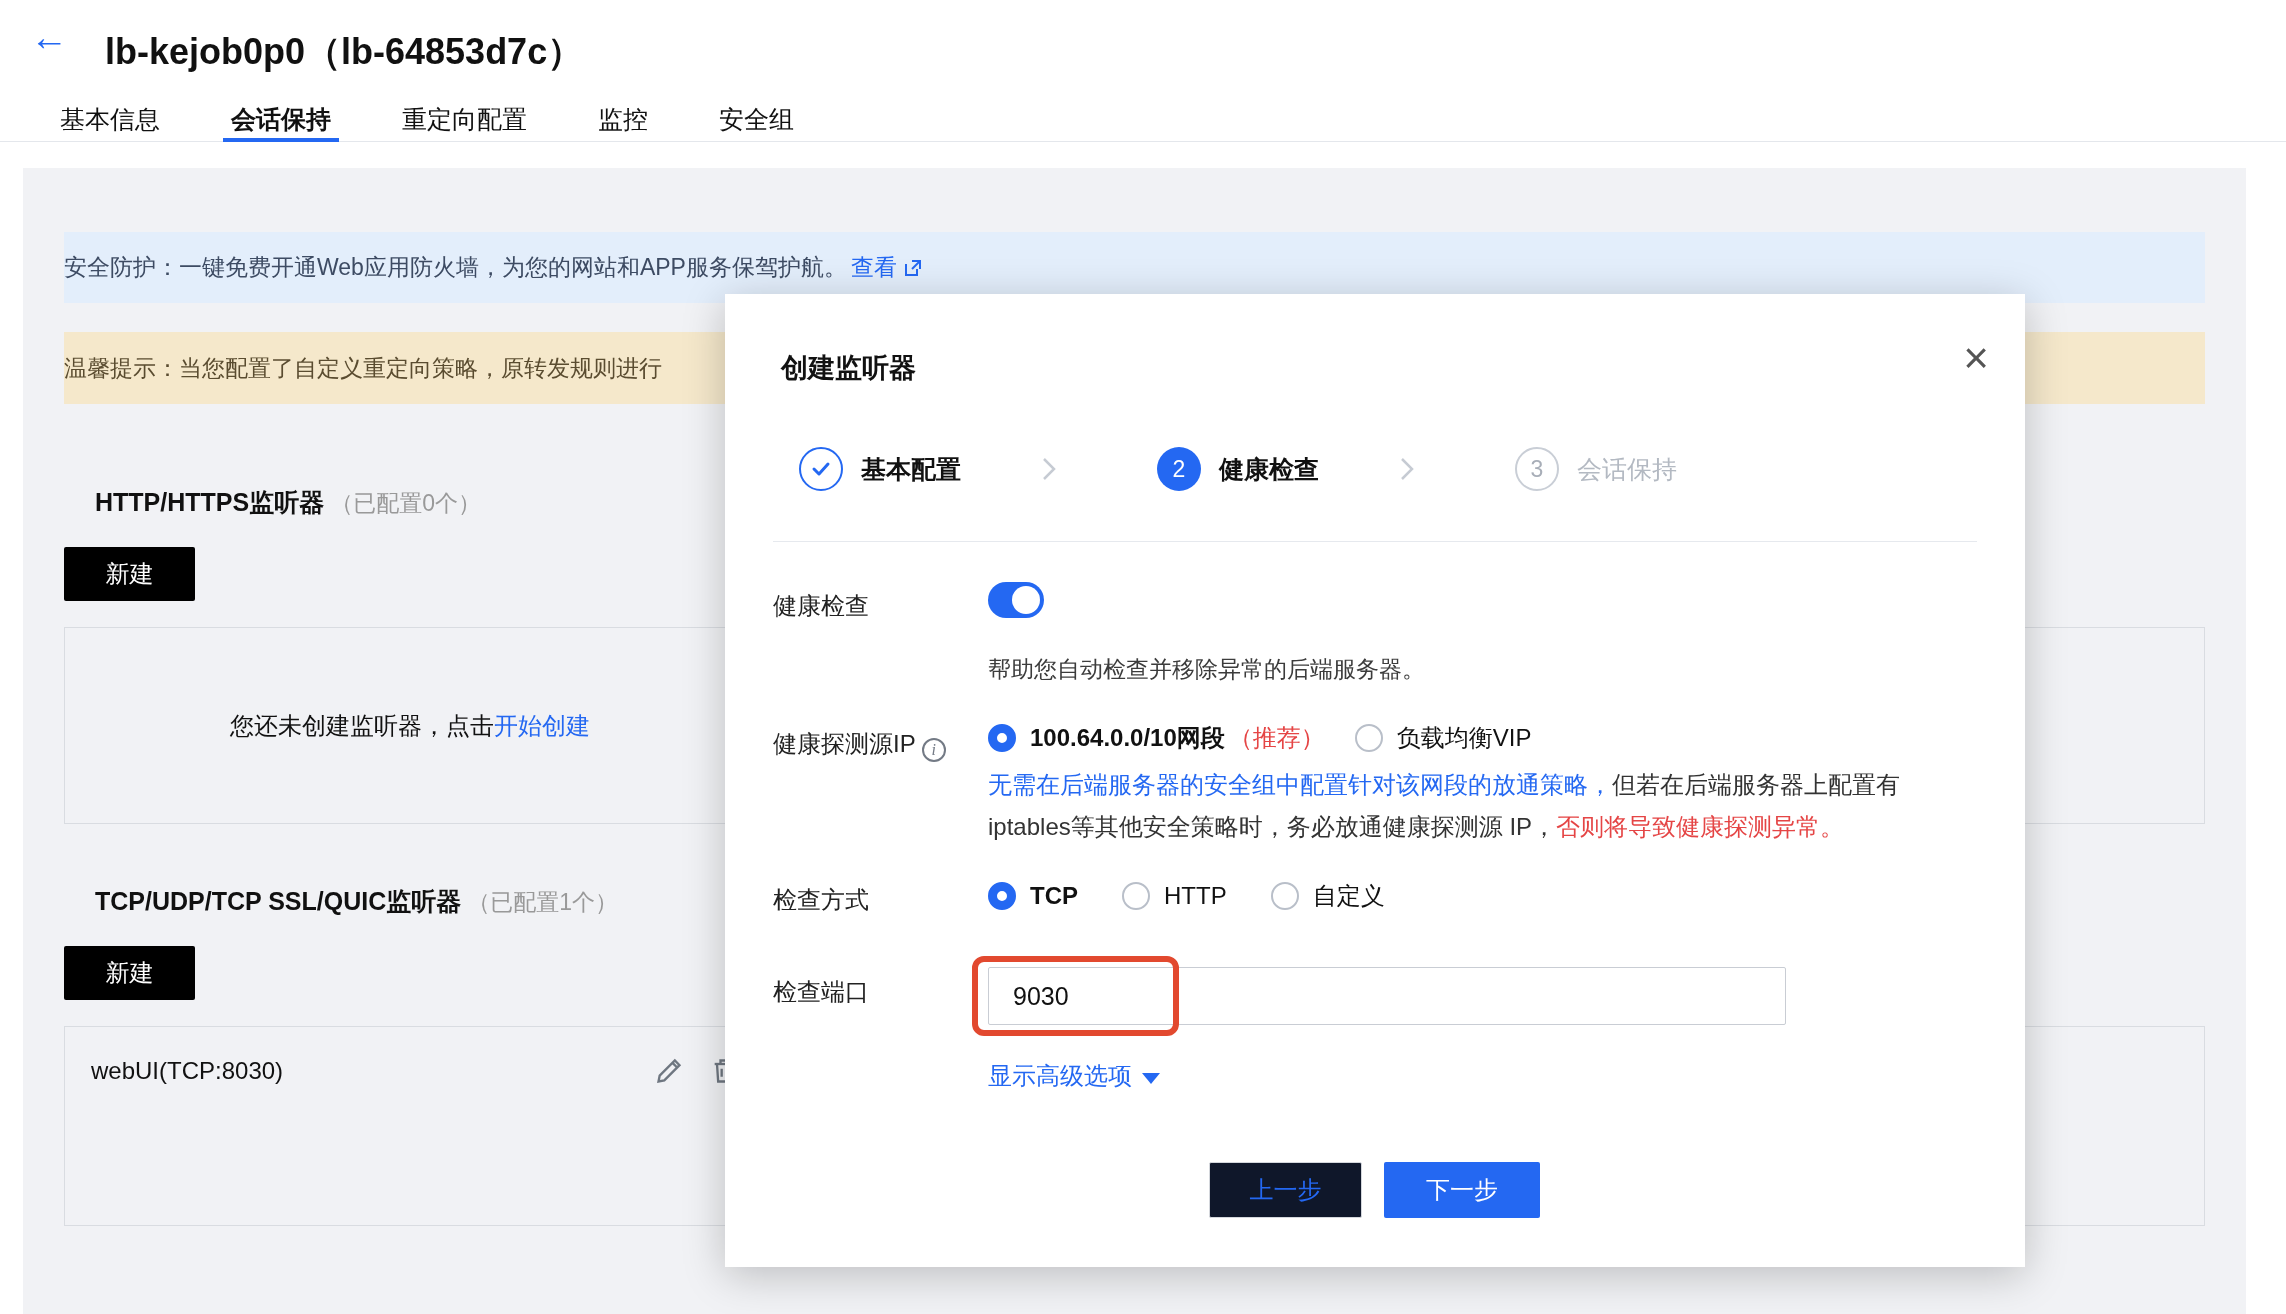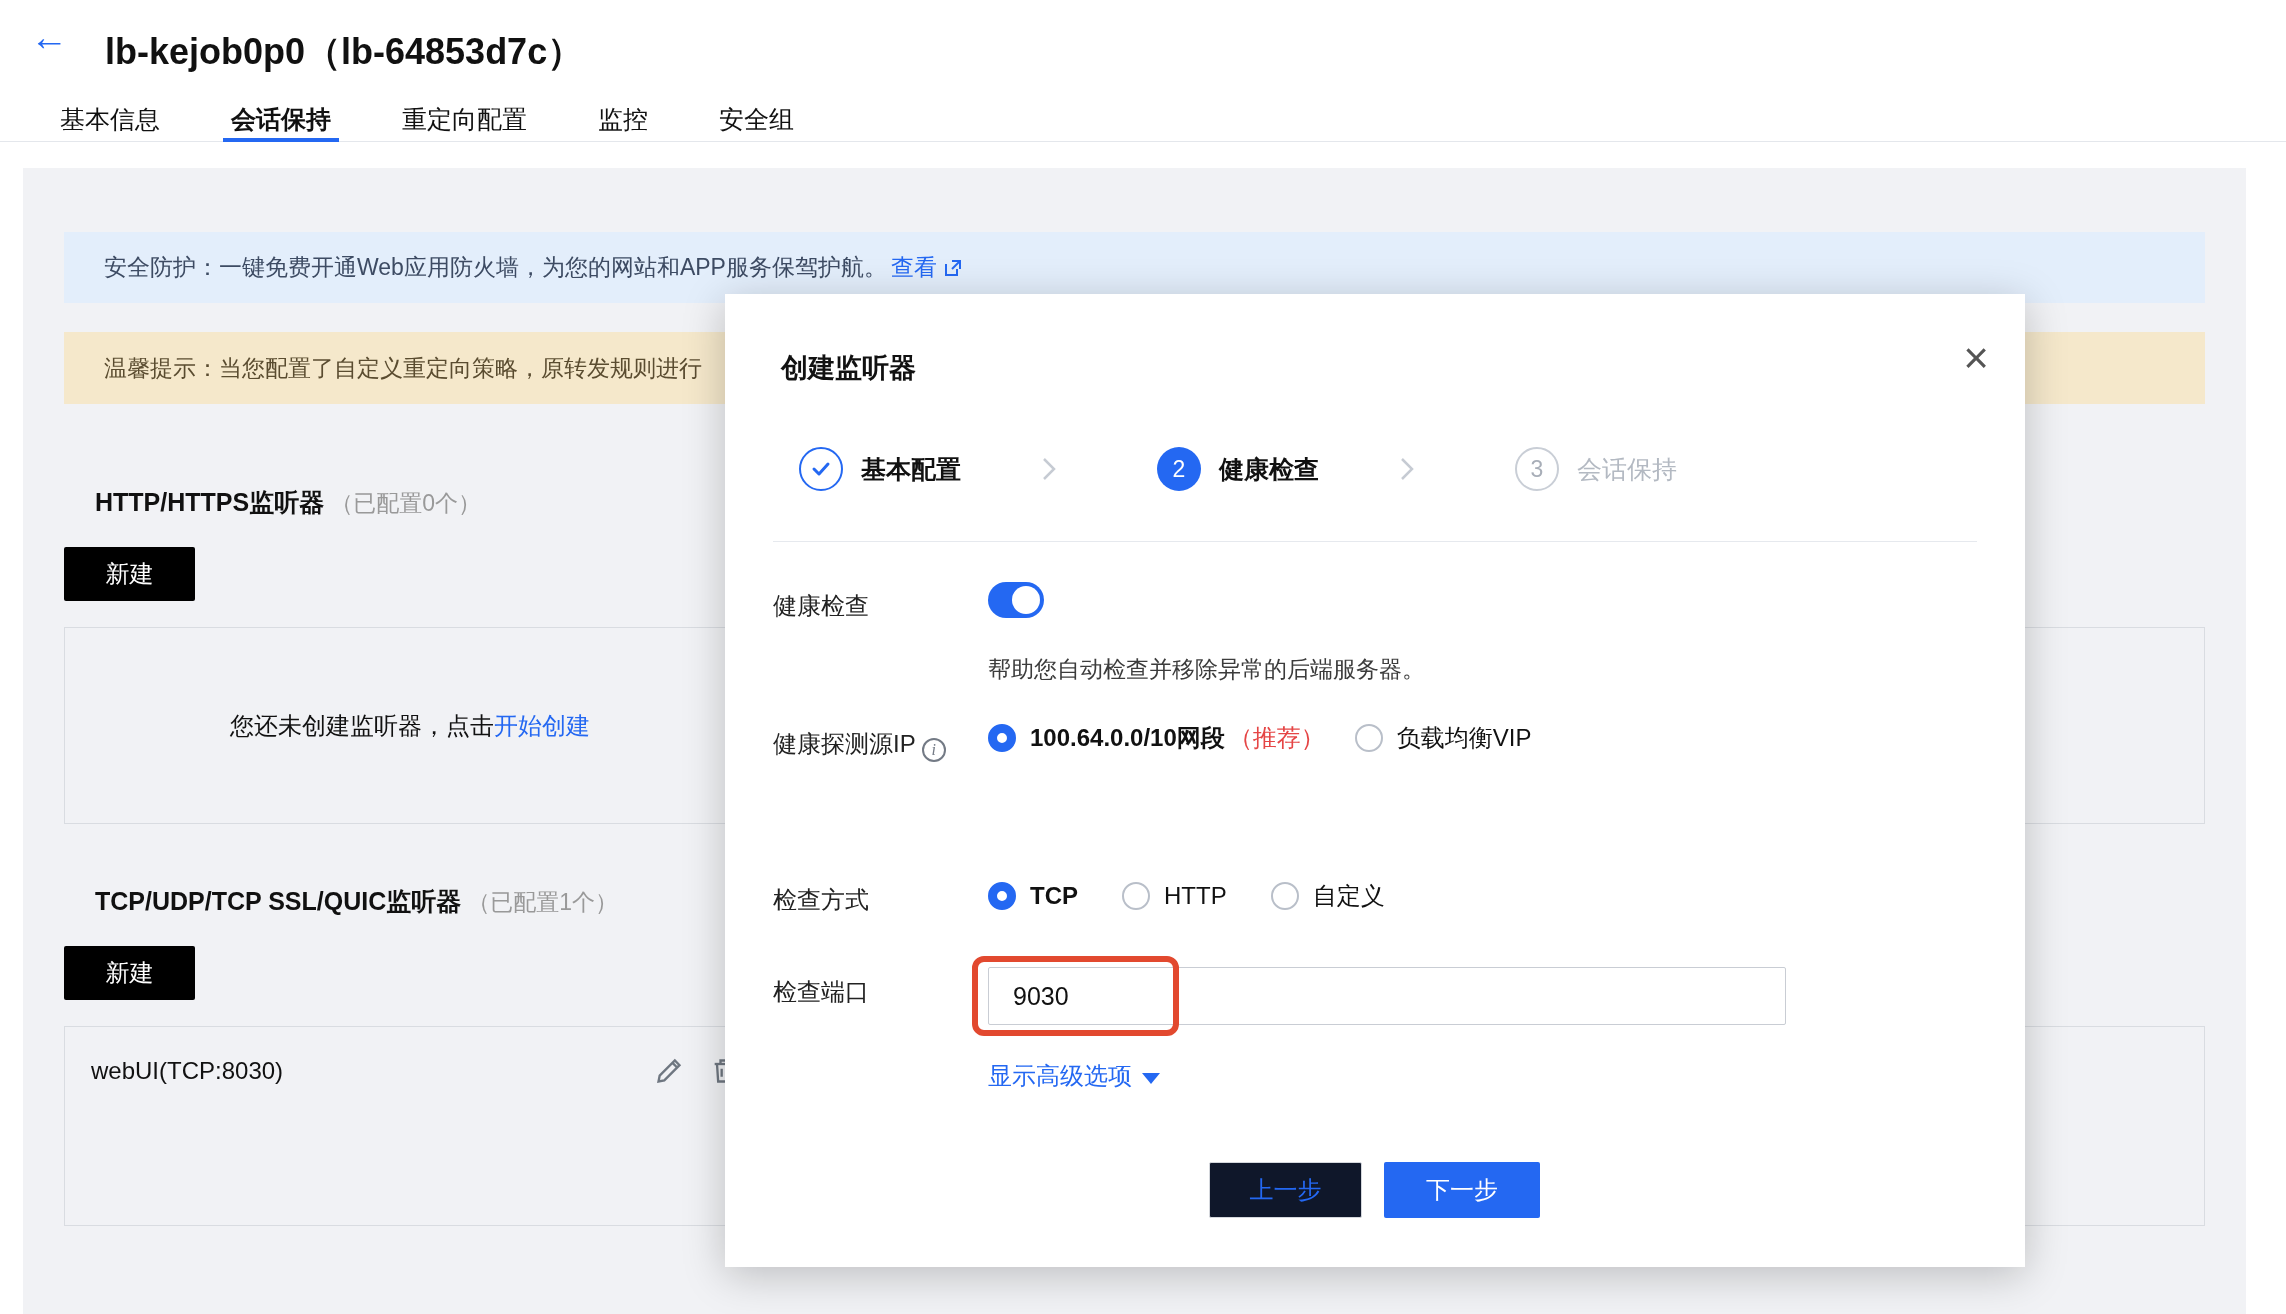--- a/index.html
+++ b/index.html
@@ -14,21 +14,21 @@
   
   #tabs { position:absolute; left:52px; top:95px; height:47px; display:flex; gap:55px; z-index:3; }
   .tab { font-size:25px; color:#111; padding:8px 8px 0 8px; height:47px; cursor:pointer; }
   .tab.active { font-weight:bold; border-bottom:4px solid #2468f2; }
   #tabs-divider { position:absolute; left:0; top:141px; width:100%; height:1px; background:#e4e7ec; z-index:2; }
 
   
   #content-panel { position:absolute; left:23px; top:168px; width:2223px; height:1146px; background:#f1f2f5; z-index:1; }
 
   .banner { position:absolute; left:41px; right:41px; height:71px; display:flex; align-items:center;
-    padding-left:40px; font-size:23px; }
+    font-size:23px; }
   #banner-security { top:64px; background:#e3eefb; color:#3d4b63; }
   #banner-tip { top:164px; height:72px; background:#f5e8cb; color:#5a4c30; }
   .banner-link { color:#2468f2; cursor:pointer; margin-left:4px; display:inline-flex; align-items:center; }
   .ext-svg { margin-left:6px; }
 
   .section-title { position:absolute; left:41px; font-size:25px; font-weight:bold; color:#111;margin-left:31px; }
   .section-count { font-size:23px; font-weight:normal; color:#999; margin-left:6px; }
   .new-btn { position:absolute; left:41px; width:131px; height:54px; background:#000000; color:#fff;
     border:none; font-size:24px; cursor:pointer; font-family:inherit; border-radius:2px; }
 
@@ -213,20 +213,23 @@
   <div class="flabel" style="top:434px;">
     <span>健康探测源IP</span><span class="info-icon"></span>
   </div>
   <div class="radio-row" id="probe-row">
     <div class="radio on"></div>
     <span class="radio-label strong">100.64.0.0/10网段</span>
     <span class="tag-red">（推荐）</span>
     <div class="radio off" style="margin-left:30px;"></div>
     <span class="radio-label">负载均衡VIP</span>
   </div>
+  <div id="probe-note">
+    <span class="note-blue">无需在后端服务器的安全组中配置针对该网段的放通策略，</span><span class="note-dark">但若在后端服务器上配置有iptables等其他安全策略时，务必放通健康探测源 IP，</span><span class="note-red">否则将导致健康探测异常。</span>
+  </div>
 
   <div class="flabel" style="top:590px;">检查方式</div>
   <div class="radio-row" id="method-row">
     <div class="radio on"></div>
     <span class="radio-label strong">TCP</span>
     <div class="radio off method-gap"></div>
     <span class="radio-label">HTTP</span>
     <div class="radio off method-gap"></div>
     <span class="radio-label">自定义</span>
   </div>

